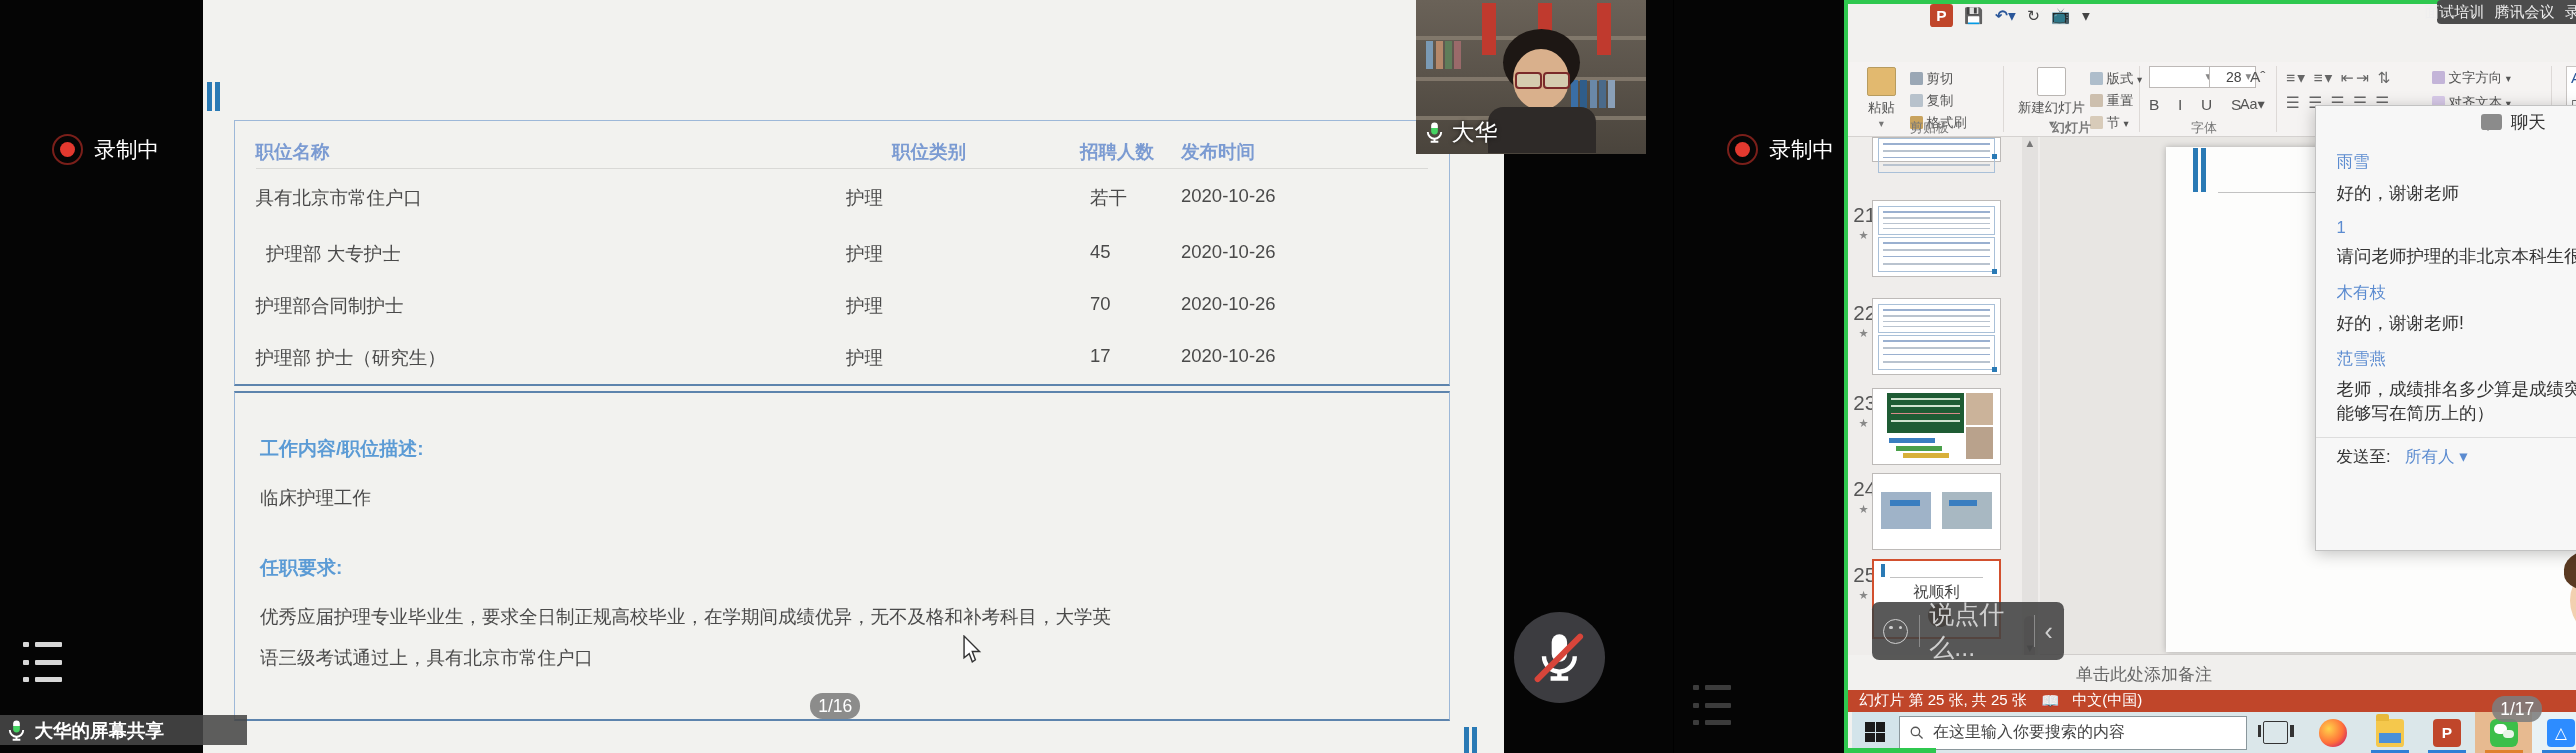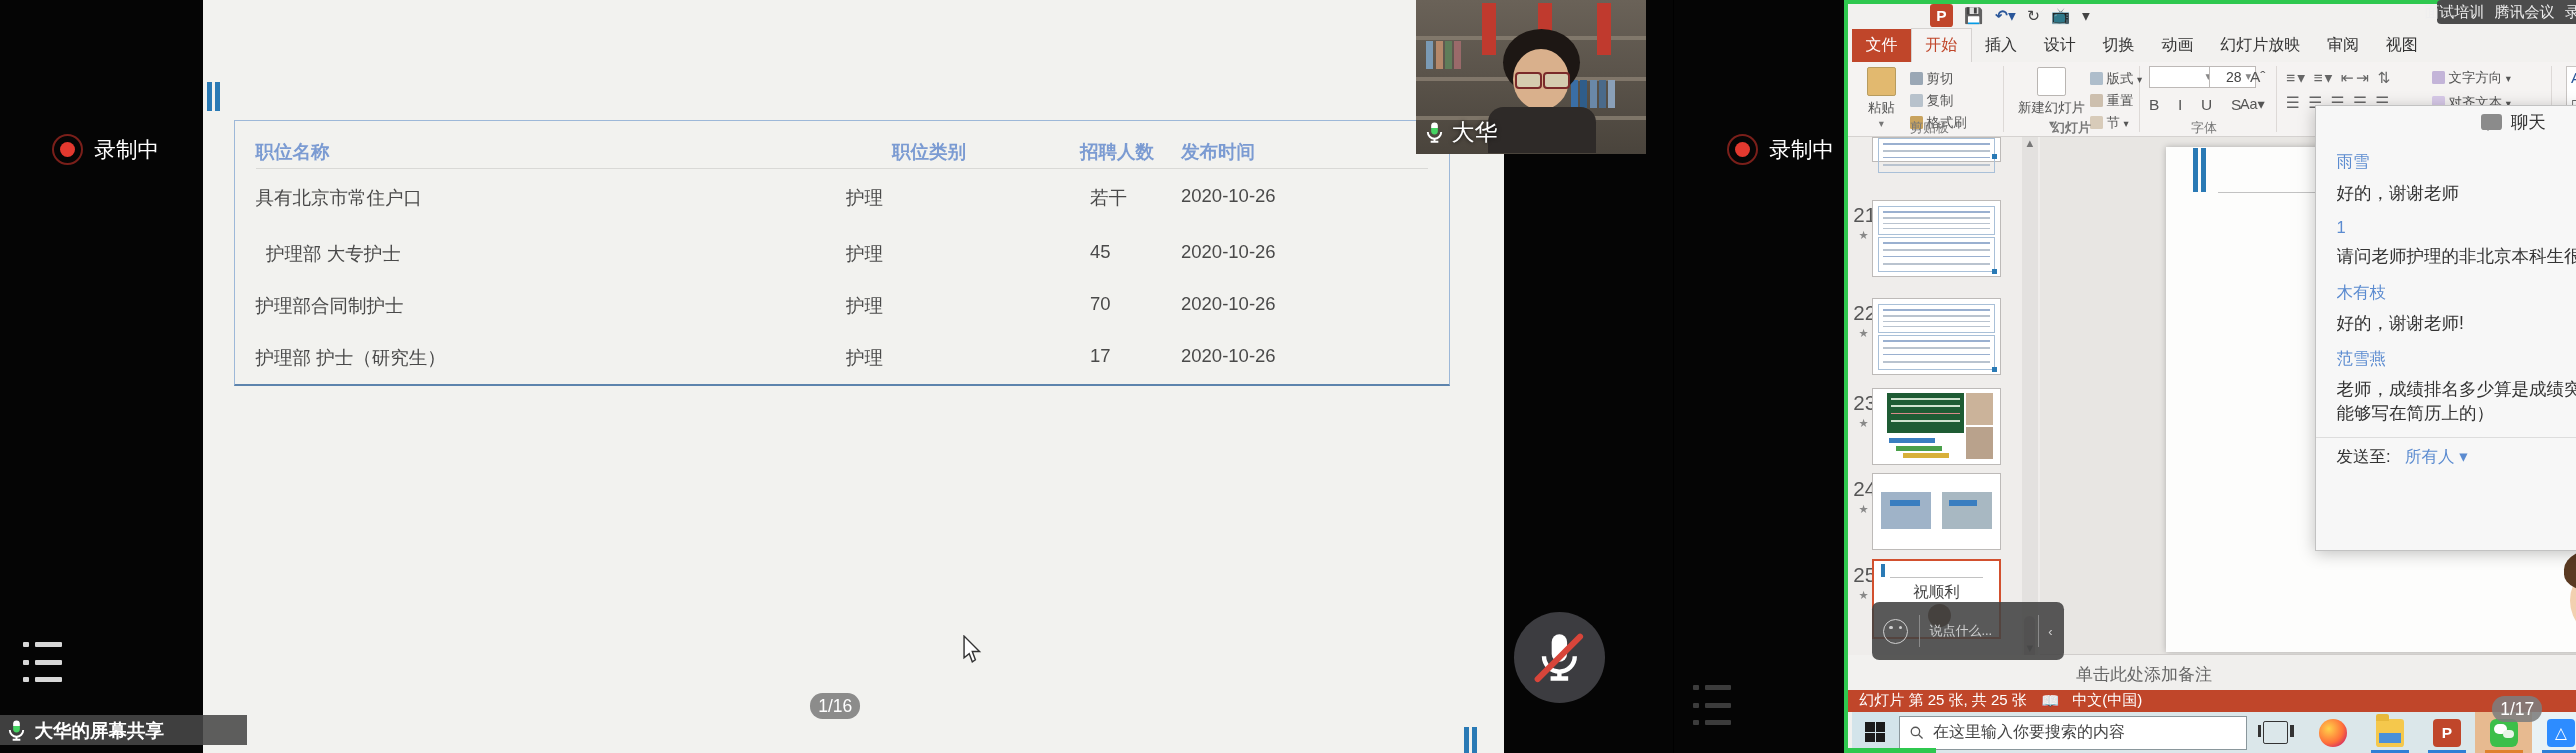--- a/index.html
+++ b/index.html
@@ -125,21 +125,21 @@
   .mtext{font-size:17.5px;color:#333;margin-top:7.2px;line-height:24px;}
   #chat-div{position:absolute;left:0;right:0;top:331px;height:0.5px;background:#ddd;}
   .sendrow{position:absolute;left:20.6px;top:340px;font-size:16.5px;color:#333;display:flex;gap:14.4px;align-items:center;}
   .sendto-val{color:#5b8bd0;}
   
   #pill{position:absolute;left:589px;top:0;width:160px;height:24px;background:#4c4c4c;border-radius:4.1px;
         display:flex;align-items:center;justify-content:center;gap:5.2px;color:#eee;font-size:15px;z-index:65;white-space:nowrap;}
   .pill-dot{width:8.2px;height:8.2px;border-radius:50%;}
   .cursor-svg{position:absolute;z-index:80;}
   .commentbar{position:absolute;left:24px;top:602px;width:192px;height:58px;background:rgba(66,66,66,.88);
-              border-radius:7.2px;display:flex;align-items:center;color:#cfcfcf;font-size:13px;gap:10.3px;
+              border-radius:7.2px;display:flex;align-items:center;color:#cfcfcf;font-size:25px;gap:10.3px;
               padding:0 11.3px;z-index:35;box-sizing:border-box;}
   .cb-sep{width:0.5px;height:56%;background:#8a8a8a;}
   .smiley{width:23px;height:23px;border:1.5px solid #cfcfcf;border-radius:50%;position:relative;flex:none;}
   .smiley:before,.smiley:after{content:"";position:absolute;top:6.2px;width:3.1px;height:3.1px;border-radius:50%;background:#cfcfcf;}
   .smiley:before{left:5.2px;} .smiley:after{right:5.2px;}
 </style>
 </head>
 <body>
 
 <div id="root">
@@ -169,20 +169,27 @@
             <div class="td" style="left: 611px; top: 172px;">护理</div>
             <div class="td" style="left: 855px; top: 172px;">70</div>
             <div class="td" style="left: 946px; top: 172px;">2020-10-26</div>
             <div class="td" style="left: 20.6px; top: 224px;">护理部 护士（研究生）</div>
             <div class="td" style="left: 611px; top: 224px;">护理</div>
             <div class="td" style="left: 855px; top: 224px;">17</div>
             <div class="td" style="left: 946px; top: 224px;">2020-10-26</div>
           </div>
       </div>
 
+      <div class="box" id="desc-box">
+        <div class="blue-h" style="top:43px;">工作内容/职位描述:</div>
+        <div class="body-t" style="top:92px;">临床护理工作</div>
+        <div class="blue-h" style="top:162px;">任职要求:</div>
+        <div class="body-t" style="top:211px;">优秀应届护理专业毕业生，要求全日制正规高校毕业，在学期间成绩优异，无不及格和补考科目，大学英</div>
+        <div class="body-t" style="top:252px;">语三级考试通过上，具有北京市常住户口</div>
+      </div>
 
       <div class="badge" style="left:607px;top:693px;">1/16</div>
       <div class="deco" style="left:1261px;top:727px;"></div>
 
       <svg class="cursor-svg" style="left:759px;top:635px;" width="20.6" height="29" viewBox="0 0 20 28">
         <polygon points="2,1 2,22 7,18 10,26 13,24 10,16 17,16" fill="#fff" stroke="#333" stroke-width="1.4"></polygon>
       </svg>
     </div>
 
     <div class="rec" style="left:52px;top:134px;">
@@ -302,31 +309,20 @@
 
       <div class="qat" style="left:82px;">
         <span class="ppt-logo">P</span>
         <span class="qicon" style="color:#7719aa;">💾</span>
         <span class="qicon undo">↶▾</span>
         <span class="qicon">↻</span>
         <span class="qicon">📺</span>
         <span class="qicon">▾</span>
       </div>
 
-      <div class="tabs" id="ppt-tabs">
-          <div class="tab file">文件</div>
-          <div class="tab sel">开始</div>
-          <div class="tab">插入</div>
-          <div class="tab">设计</div>
-          <div class="tab">切换</div>
-          <div class="tab">动画</div>
-          <div class="tab">幻灯片放映</div>
-          <div class="tab">审阅</div>
-          <div class="tab">视图</div>
-        </div>
 
       <div id="ribbon">
         <div class="vsep" style="left:155px;"></div>
           <div class="vsep" style="left:291px;"></div>
         <div class="vsep" style="left:428px;"></div>
           <div class="vsep" style="left:703px;"></div>
 
         <div class="bigbtn" style="left:10.3px;top:5.2px;width:46px;">
           <div class="bicon"></div>
           <div>粘贴</div>

